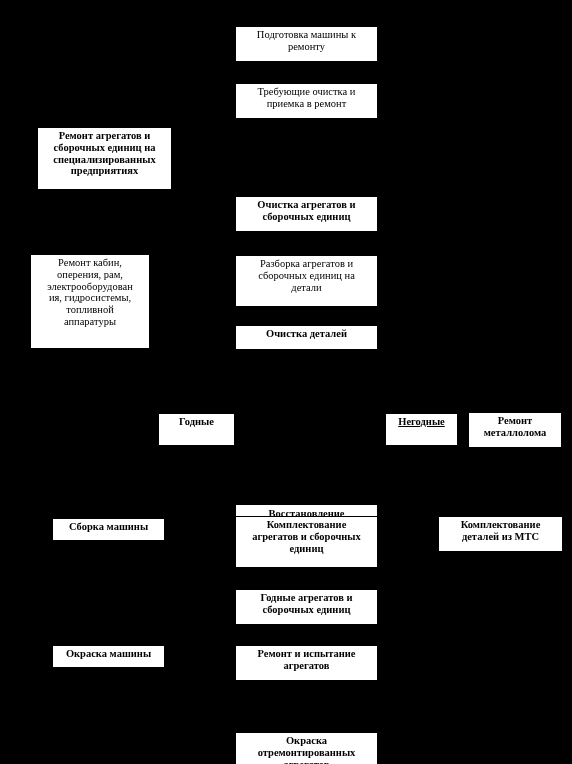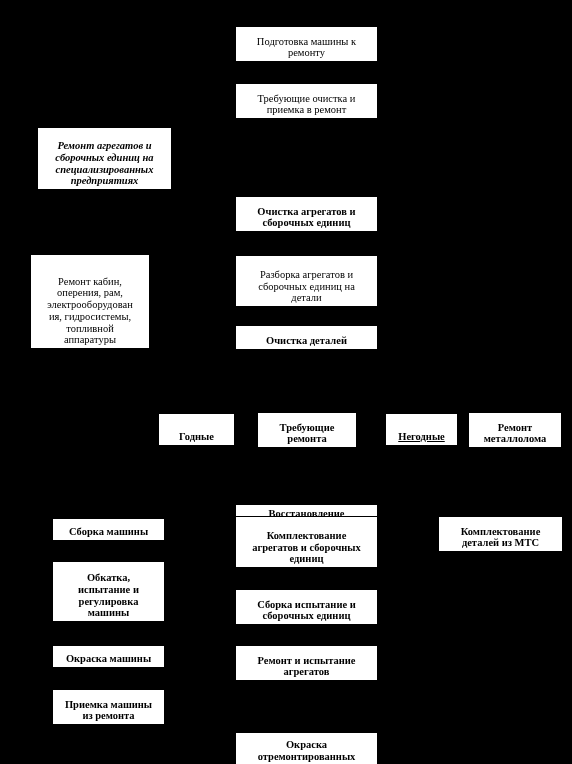--- a/index.html
+++ b/index.html
@@ -16,21 +16,21 @@
     overflow: hidden;
     font-family: "Liberation Serif", "DejaVu Serif", serif;
   }
   .node {
     position: absolute;
     box-sizing: border-box;
     background: #ffffff;
     border: 1px solid #000000;
     color: #000000;
     display: flex;
-    align-items: flex-end;
+    align-items: flex-start;
     justify-content: center;
     text-align: center;
     line-height: 1.12;
     font-size: 10.5px;
     padding: 2px 4px;
     overflow: hidden;
   }
   .node .txt {
     display: block;
     width: 100%;
@@ -45,21 +45,21 @@
 
 <div id="canvas">
     <div class="node regular" style="left: 235px; top: 26px; width: 143px; height: 36px;">
       <span class="txt">Подготовка машины  к
 ремонту</span>
     </div>
     <div class="node regular" style="left: 235px; top: 83px; width: 143px; height: 36px;">
       <span class="txt">Требующие очистка и
 приемка в ремонт</span>
     </div>
-    <div class="node bold" style="left: 37px; top: 127px; width: 135px; height: 63px; font-style: italic;">
+    <div class="node bold" style="left: 37px; top: 127px; width: 135px; height: 63px;">
       <span class="txt">Ремонт агрегатов и
 сборочных единиц на
 специализированных
 предприятиях</span>
     </div>
     <div class="node bold" style="left: 235px; top: 196px; width: 143px; height: 36px;">
       <span class="txt">Очистка агрегатов и
 сборочных единиц</span>
     </div>
     <div class="node regular" style="left: 30px; top: 254px; width: 120px; height: 95px;">
@@ -74,24 +74,20 @@
       <span class="txt">Разборка агрегатов и
 сборочных единиц на
 детали</span>
     </div>
     <div class="node bold" style="left: 235px; top: 325px; width: 143px; height: 25px;">
       <span class="txt">Очистка деталей</span>
     </div>
     <div class="node bold" style="left: 158px; top: 413px; width: 77px; height: 33px;">
       <span class="txt">Годные</span>
     </div>
-    <div class="node bold" style="left: 257px; top: 412px; width: 100px; height: 36px;">
-      <span class="txt">Требующие
-ремонта</span>
-    </div>
     <div class="node bold" style="left: 385px; top: 413px; width: 73px; height: 33px; text-decoration: underline;">
       <span class="txt">Негодные</span>
     </div>
     <div class="node bold" style="left: 468px; top: 412px; width: 94px; height: 36px;">
       <span class="txt">Ремонт
 металлолома</span>
     </div>
     <div class="node bold clip" style="left: 235px; top: 468px; width: 143px; height: 29px;">
       <span class="txt">Восстановление
 деталей</span>
@@ -101,39 +97,29 @@
     </div>
     <div class="node bold" style="left: 235px; top: 516px; width: 143px; height: 52px;">
       <span class="txt">Комплектование
 агрегатов и сборочных
 единиц</span>
     </div>
     <div class="node bold" style="left: 438px; top: 516px; width: 125px; height: 36px;">
       <span class="txt">Комплектование
 деталей из МТС</span>
     </div>
-    <div class="node bold" style="left: 52px; top: 561px; width: 113px; height: 61px;">
-      <span class="txt">Обкатка,
-испытание  и
-регулировка
-машины</span>
-    </div>
     <div class="node bold" style="left: 235px; top: 589px; width: 143px; height: 36px;">
-      <span class="txt">Сборка испытание и
+      <span class="txt">Годные агрегатов и
 сборочных единиц</span>
     </div>
     <div class="node bold" style="left: 52px; top: 645px; width: 113px; height: 23px;">
       <span class="txt">Окраска машины</span>
     </div>
     <div class="node bold" style="left: 235px; top: 645px; width: 143px; height: 36px;">
       <span class="txt">Ремонт и испытание
 агрегатов</span>
     </div>
-    <div class="node bold" style="left: 52px; top: 689px; width: 113px; height: 36px;">
-      <span class="txt">Приемка машины
-из ремонта</span>
-    </div>
     <div class="node bold" style="left: 235px; top: 732px; width: 143px; height: 45px;">
       <span class="txt">Окраска
 отремонтированных
 агрегатов</span>
     </div>
   </div>
 
 </body></html>

